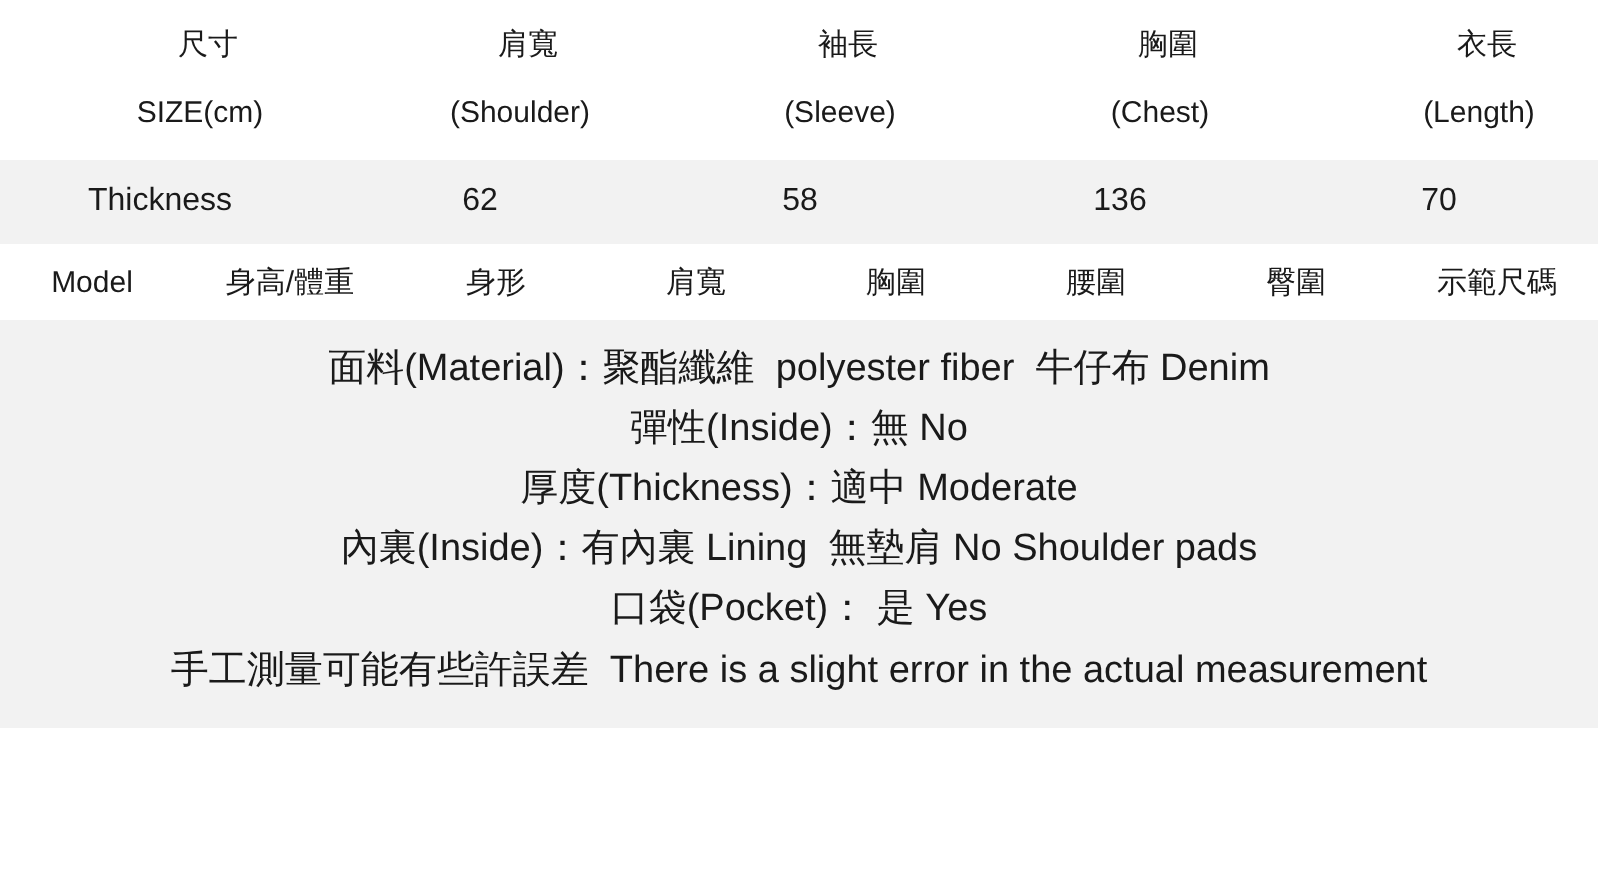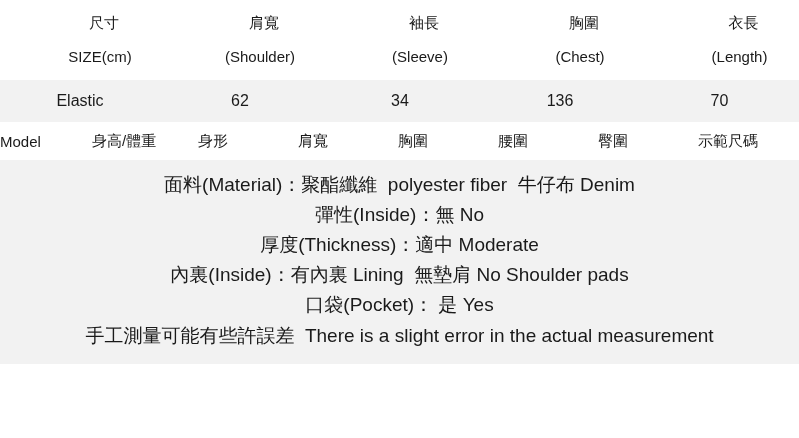--- a/index.html
+++ b/index.html
@@ -47,20 +47,21 @@
     background: #f2f2f2;
   }
   .white {
     background: #ffffff;
   }
   .value-row td {
     height: 42px;
     font-size: 16px;
   }
   .model-table td {
+    text-align: center;
     vertical-align: middle;
     font-size: 15px;
     padding: 0;
     height: 38px;
   }
   .model-table .model-values td {
     font-size: 16px;
     height: 38px;
   }
   .notes {
@@ -100,23 +101,23 @@
         <td>衣長</td>
       </tr>
       <tr class="hdr-row bottom white">
         <td>SIZE(cm)</td>
         <td>(Shoulder)</td>
         <td>(Sleeve)</td>
         <td>(Chest)</td>
         <td>(Length)</td>
       </tr>
       <tr class="value-row band">
-        <td>Elastic</td>
+        <td>Thickness</td>
         <td>62</td>
-        <td>34</td>
+        <td>58</td>
         <td>136</td>
         <td>70</td>
       </tr>
     </tbody>
   </table>
 
   <table class="model-table">
     <colgroup>
       <col style="width:92px">
       <col style="width:106px">

